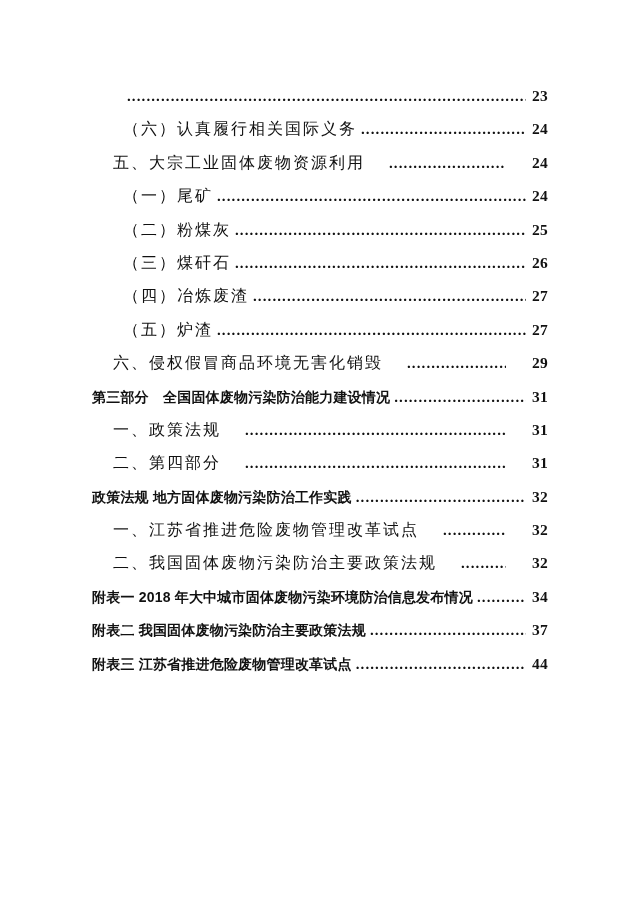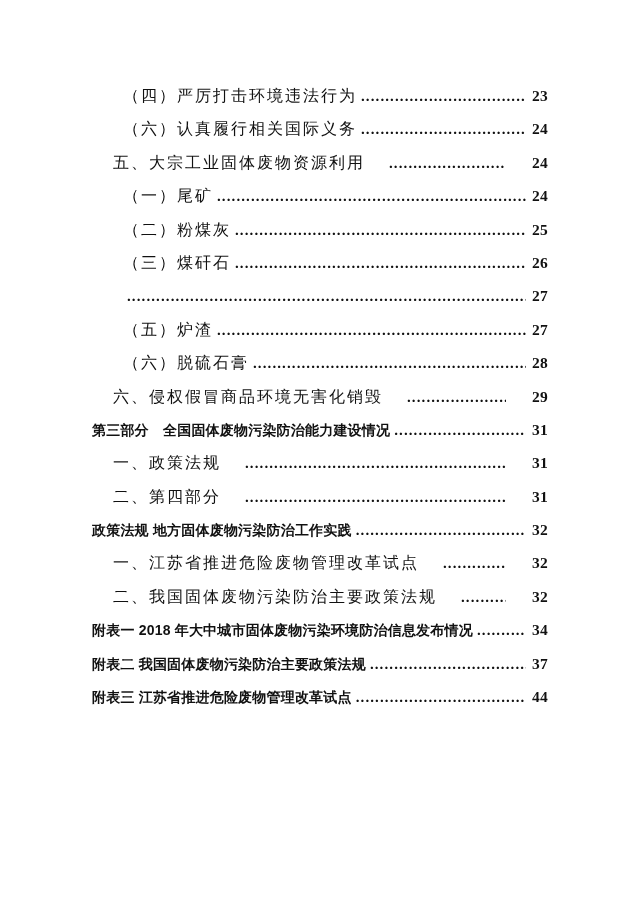--- a/index.html
+++ b/index.html
@@ -71,21 +71,20 @@
     letter-spacing: 0.3px;
     margin-left: 6px;
   }
 </style>
 </head>
 <body>
 
 <div class="page">
   <div class="toc">
       <div class="row lv3">
-    <span class="label">（四）严厉打击环境违法行为</span>
     <span class="leader"></span>
     <span class="pageno">23</span>
   </div>
       <div class="row lv3">
     <span class="label">（六）认真履行相关国际义务</span>
     <span class="leader"></span>
     <span class="pageno">24</span>
   </div>
       <div class="row lv2">
     <span class="label">五、大宗工业固体废物资源利用</span>
@@ -101,32 +100,28 @@
     <span class="label">（二）粉煤灰</span>
     <span class="leader"></span>
     <span class="pageno">25</span>
   </div>
       <div class="row lv3">
     <span class="label">（三）煤矸石</span>
     <span class="leader"></span>
     <span class="pageno">26</span>
   </div>
       <div class="row lv3">
+    <span class="label">（四）冶炼废渣</span>
     <span class="leader"></span>
     <span class="pageno">27</span>
   </div>
       <div class="row lv3">
     <span class="label">（五）炉渣</span>
     <span class="leader"></span>
     <span class="pageno">27</span>
-  </div>
-      <div class="row lv3">
-    <span class="label">（六）脱硫石膏</span>
-    <span class="leader"></span>
-    <span class="pageno">28</span>
   </div>
       <div class="row lv2">
     <span class="label">六、侵权假冒商品环境无害化销毁</span>
     <span class="leader"></span>
     <span class="pageno">29</span>
   </div>
       <div class="row lv1">
     <span class="label">第三部分　全国固体废物污染防治能力建设情况</span>
     <span class="leader"></span>
     <span class="pageno">31</span>

